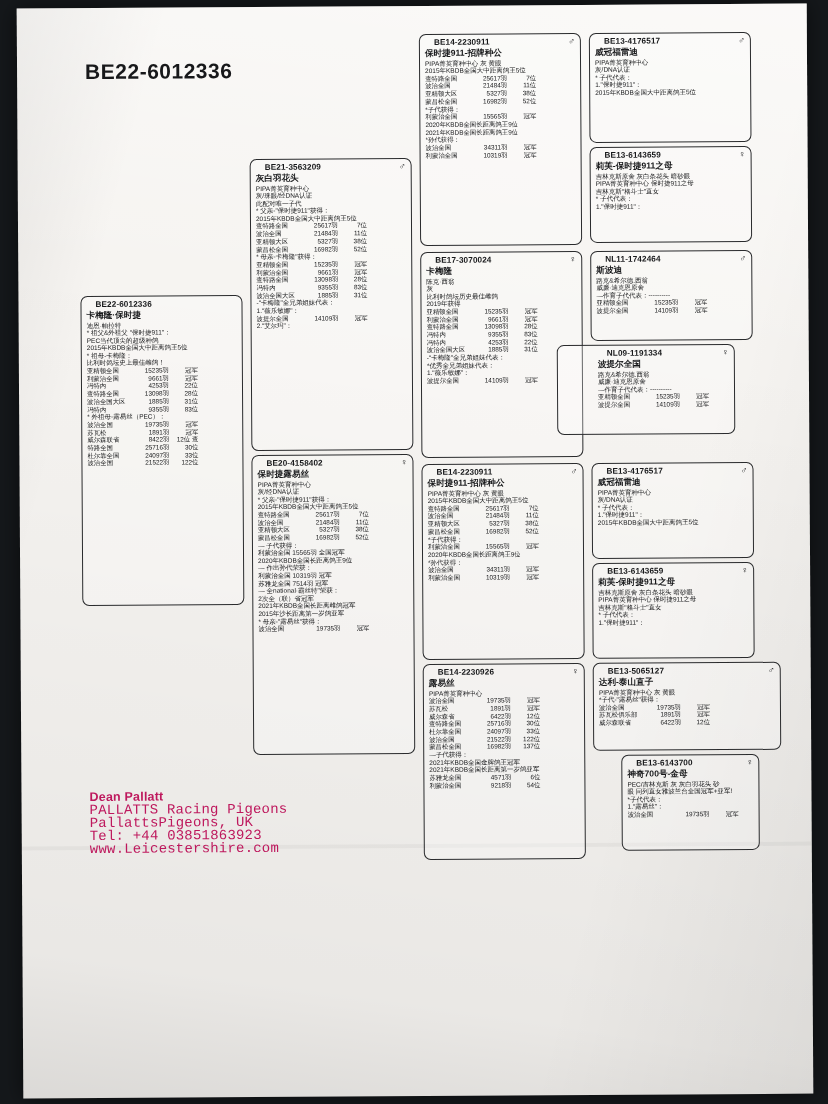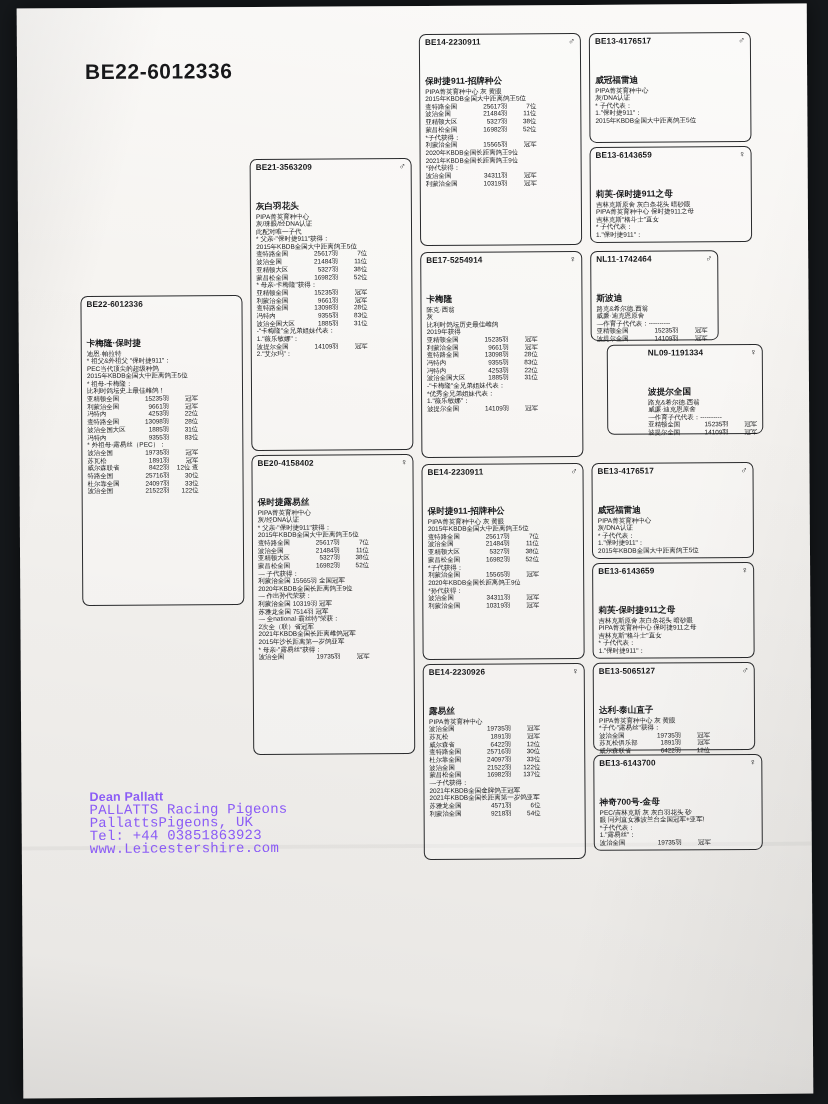--- a/index.html
+++ b/index.html
@@ -18,32 +18,32 @@
        background:linear-gradient(188deg,rgba(255,255,255,.5) 0%,rgba(0,0,0,0) 30%,rgba(0,0,0,.05) 88%,rgba(0,0,0,.11) 100%);}
   .crease{position:absolute;background:rgba(0,0,0,.05);}
 
   .doc{position:absolute;left:0;top:0;width:790px;height:1090px;}
 
   .title{position:absolute;font-weight:bold;letter-spacing:.5px;color:#17181a;}
 
   .card{position:absolute;border:1px solid #2a2b2d;border-radius:7px;
         background:rgba(255,255,255,.28);
         padding:3px 5px 4px 5px;box-sizing:border-box;color:#17181a;}
-  .card .ring{font-size:8.2px;font-weight:bold;letter-spacing:.1px;line-height:10px;}
-  .card .nm{font-size:8.6px;font-weight:bold;line-height:10.5px;margin-bottom:1px;margin-top:28px;}
+  .card .ring{font-size:8.2px;font-weight:bold;letter-spacing:.1px;line-height:10px;margin-left:9px;}
+  .card .nm{font-size:8.6px;font-weight:bold;line-height:10.5px;margin-bottom:1px;}
   .card .ln{font-size:6.5px;line-height:7.6px;white-space:pre;}
   .sex{position:absolute;right:5px;top:3px;font-size:9px;font-weight:bold;line-height:9px;}
 
   
   .row{display:flex;font-size:6.4px;line-height:7.7px;}
   .row .a{width:52px;white-space:nowrap;overflow:hidden;}
   .row .b{width:30px;text-align:right;white-space:nowrap;}
   .row .c{width:26px;text-align:right;white-space:nowrap;padding-left:3px;}
 
-  .sig{position:absolute;color:#8b5cf6;}
+  .sig{position:absolute;color:#be185d;}
   .sig .nmx{font-size:12.5px;font-weight:bold;letter-spacing:.2px;}
   .sig .l{font-size:14px;line-height:13px;letter-spacing:.2px;font-family:"Liberation Mono", monospace;}
 </style>
 </head>
 <body>
 
 <div id="page">
   <div id="sheet">
     <div class="shade sh1"></div>
     <div class="shade sh2"></div>
@@ -296,21 +296,21 @@
             <span class="b">34311羽</span>
             <span class="c">冠军</span>
           </div>
           <div class="row">
             <span class="a">利蒙治全国</span>
             <span class="b">10319羽</span>
             <span class="c">冠军</span>
           </div>
         </div>
         <div class="card" style="left: 402px; top: 246px; width: 162px; height: 206px;">
-          <div class="ring">BE17-5254914</div>
+          <div class="ring">BE17-3070024</div>
           <div class="sex">♀</div>
           <div class="nm">卡梅隆</div>
           <div class="ln">陈克·西翁</div>
           <div class="ln">灰</div>
           <div class="ln">比利时鸽坛历史最佳雌鸽</div>
           <div class="ln">2019年获得</div>
           <div class="row">
             <span class="a">亚精顿全国</span>
             <span class="b">15235羽</span>
             <span class="c">冠军</span>
@@ -469,39 +469,39 @@
         <div class="card" style="left: 572px; top: 142px; width: 162px; height: 96px;">
           <div class="ring">BE13-6143659</div>
           <div class="sex">♀</div>
           <div class="nm">莉芙-保时捷911之母</div>
           <div class="ln">吉林克斯原舍 灰白条花头 暗砂眼</div>
           <div class="ln">PIPA菁英育种中心 保时捷911之母</div>
           <div class="ln">吉林克斯"格斗士"直女</div>
           <div class="ln">* 子代代表：</div>
           <div class="ln">1."保时捷911"：</div>
         </div>
-        <div class="card" style="left: 572px; top: 246px; width: 128px; height: 90px;">
+        <div class="card" style="left: 572px; top: 246px; width: 162px; height: 90px;">
           <div class="ring">NL11-1742464</div>
           <div class="sex">♂</div>
           <div class="nm">斯波迪</div>
           <div class="ln">路克&amp;希尔德.西翁</div>
           <div class="ln">威廉·迪克恩原舍</div>
           <div class="ln">—作育子代代表：----------</div>
           <div class="row">
             <span class="a">亚精顿全国</span>
             <span class="b">15235羽</span>
             <span class="c">冠军</span>
           </div>
           <div class="row">
             <span class="a">波提尔全国</span>
             <span class="b">14109羽</span>
             <span class="c">冠军</span>
           </div>
         </div>
-        <div class="card" style="left: 588px; top: 340px; width: 156px; height: 90px; padding-left: 40px;">
+        <div class="card" style="left: 538px; top: 340px; width: 178px; height: 90px; padding-left: 40px;">
           <div class="ring">NL09-1191334</div>
           <div class="sex">♀</div>
           <div class="nm">波提尔全国</div>
           <div class="ln">路克&amp;希尔德.西翁</div>
           <div class="ln">威廉·迪克恩原舍</div>
           <div class="ln">—作育子代代表：----------</div>
           <div class="row">
             <span class="a">亚精顿全国</span>
             <span class="b">15235羽</span>
             <span class="c">冠军</span>
@@ -525,21 +525,21 @@
         <div class="card" style="left: 572px; top: 558px; width: 162px; height: 96px;">
           <div class="ring">BE13-6143659</div>
           <div class="sex">♀</div>
           <div class="nm">莉芙-保时捷911之母</div>
           <div class="ln">吉林克斯原舍 灰白条花头 暗砂眼</div>
           <div class="ln">PIPA菁英育种中心 保时捷911之母</div>
           <div class="ln">吉林克斯"格斗士"直女</div>
           <div class="ln">* 子代代表：</div>
           <div class="ln">1."保时捷911"：</div>
         </div>
-        <div class="card" style="left: 572px; top: 658px; width: 162px; height: 88px;">
+        <div class="card" style="left: 572px; top: 658px; width: 188px; height: 88px;">
           <div class="ring">BE13-5065127</div>
           <div class="sex">♂</div>
           <div class="nm">达利-泰山直子</div>
           <div class="ln">PIPA菁英育种中心 灰 黄眼</div>
           <div class="ln">*子代-"露易丝"获得：</div>
           <div class="row">
             <span class="a">波治全国</span>
             <span class="b">19735羽</span>
             <span class="c">冠军</span>
           </div>
@@ -547,21 +547,21 @@
             <span class="a">苏瓦松俱乐部</span>
             <span class="b">1891羽</span>
             <span class="c">冠军</span>
           </div>
           <div class="row">
             <span class="a">威尔森联省</span>
             <span class="b">6422羽</span>
             <span class="c">12位</span>
           </div>
         </div>
-        <div class="card" style="left: 572px; top: 750px; width: 169px; height: 96px;">
+        <div class="card" style="left: 600px; top: 750px; width: 138px; height: 96px;">
           <div class="ring">BE13-6143700</div>
           <div class="sex">♀</div>
           <div class="nm">神奇700号-金母</div>
           <div class="ln">PEC/吉林克斯 灰 灰白羽花头 砂</div>
           <div class="ln">眼 同列直女雅波兰台全国冠军+亚军!</div>
           <div class="ln">*子代代表：</div>
           <div class="ln">1."露易丝"：</div>
           <div class="row">
             <span class="a">波治全国</span>
             <span class="b">19735羽</span>

